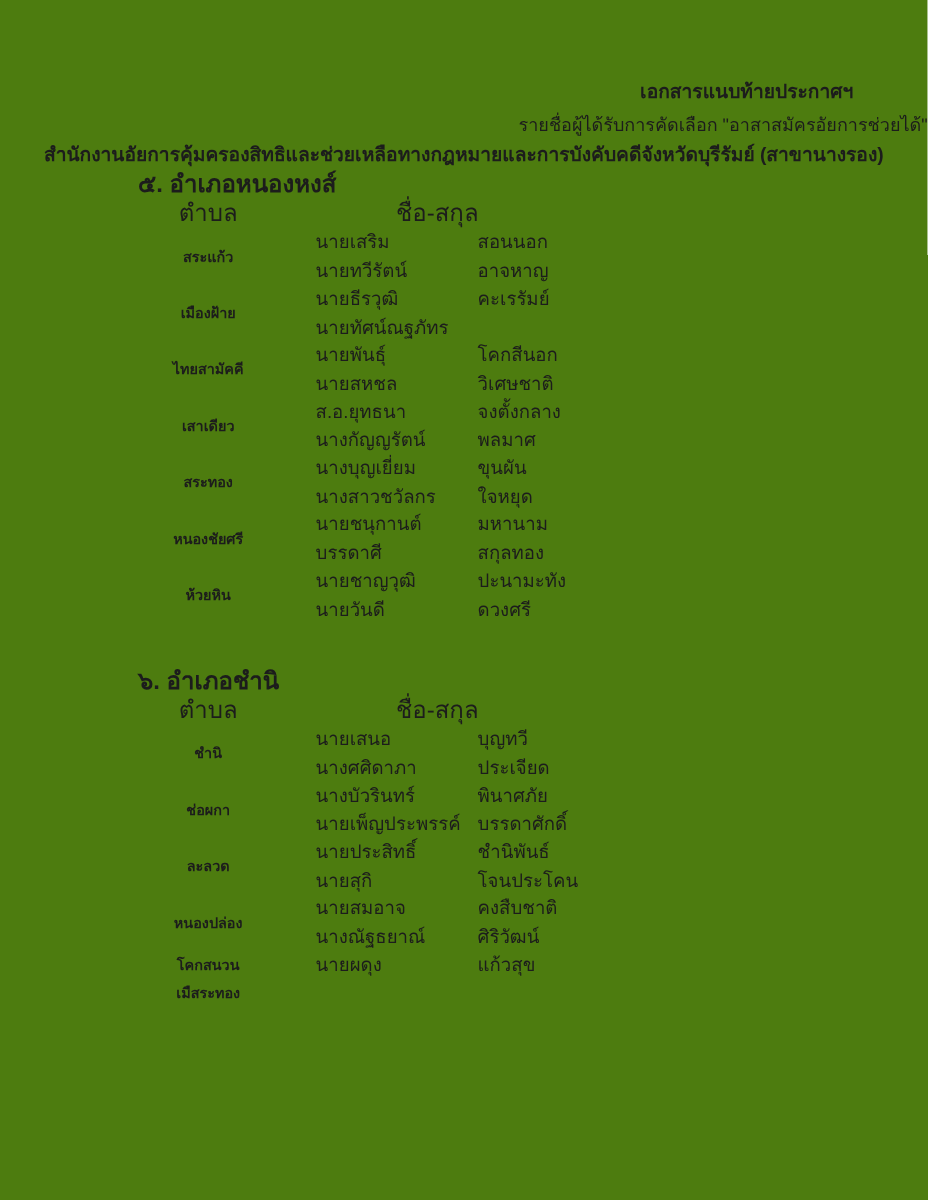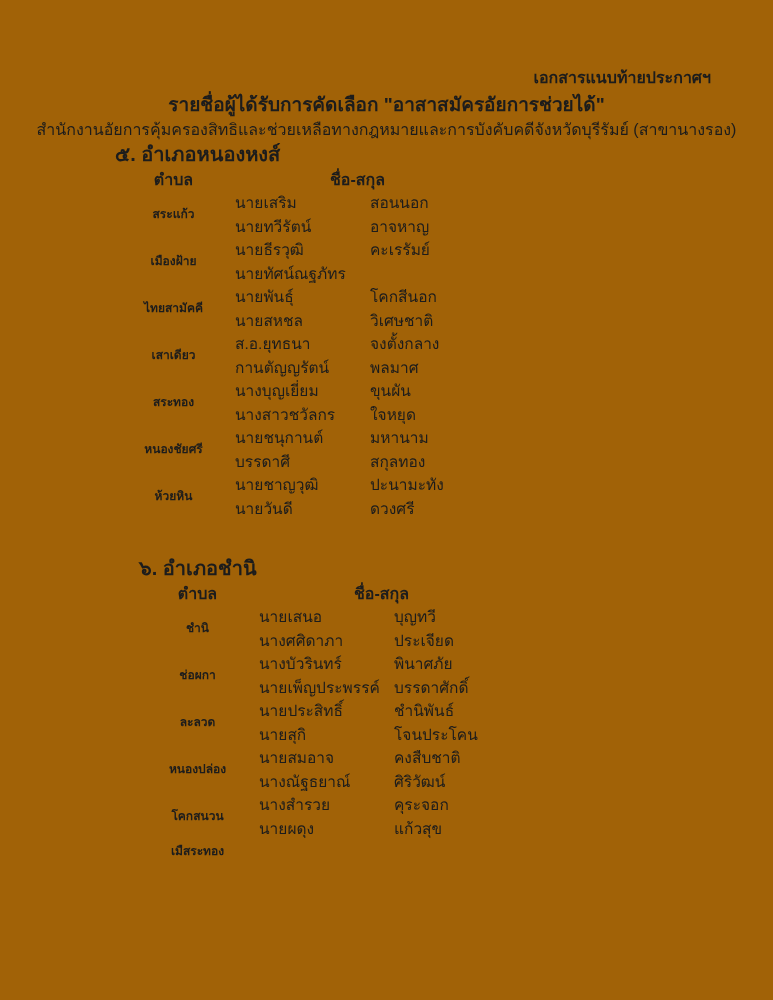--- a/index.html
+++ b/index.html
@@ -5,84 +5,84 @@
   html, body {
     margin: 0;
     padding: 0;
     background: #ffffff;
   }
   .page {
     position: relative;
     width: 773px;
     height: 1000px;
     margin: 0 auto;
-    background: #a16207;
+    background: #4d7c0f;
     color: #1c1c1c;
     font-family: "Liberation Sans", "DejaVu Sans", sans-serif;
     font-size: 15.5px;
     line-height: 23.5px;
     overflow: hidden;
     box-sizing: border-box;
     padding-top: 66px;
   }
   .annex-line {
     text-align: right;
     padding-right: 62px;
     font-weight: 700;
     font-size: 16px;
     height: 25px;
   }
   .doc-title {
-    text-align: center;
-    font-weight: 700;
-    font-size: 19px;
+    text-align: right;
+    font-weight: 400;
+    font-size: 15px;
     height: 25px;
     margin-top: 2px;
   }
   .doc-subtitle {
     text-align: center;
-    font-weight: 400;
+    font-weight: 700;
     font-size: 16px;
     height: 25px;
   }
   .district-heading {
     margin: 0 0 0 115px;
     font-weight: 700;
     font-size: 20px;
     height: 24px;
   }
   .district { margin: 0; }
   .district.first { margin-top: 0px; }
-  .district.second { margin-top: 37px; padding-left: 24px; }
+  .district.second { margin-top: 37px; }
   .cols-header {
     display: flex;
     margin-left: 112px;
-    font-weight: 700;
-    font-size: 16px;
+    font-weight: 400;
+    font-size: 20px;
     height: 24px;
-    align-items: flex-end;
+    align-items: flex-start;
   }
   .col-tambon-header {
     width: 123px;
     text-align: center;
   }
   .col-name-header {
     margin-left: 95px;
   }
   .groups { margin-left: 112px; }
   .group { display: flex; }
   .tambon {
     width: 123px;
     display: flex;
     align-items: center;
     justify-content: center;
     font-weight: 700;
     font-size: 12px;
   }
-  .people { flex: 1; }
+  .people { flex: 1; margin-left: 28px; }
   .person-row {
     display: flex;
     height: 23.5px;
     align-items: center;
   }
   .first-name { width: 135px; }
   .surname { flex: 1; }
 </style>
 </head>
 <body>
@@ -141,21 +141,21 @@
           </div>
         </div>
         <div class="group">
           <div class="tambon">เสาเดียว</div>
           <div class="people">
             <div class="person-row">
               <span class="first-name">ส.อ.ยุทธนา</span>
               <span class="surname">จงตั้งกลาง</span>
             </div>
             <div class="person-row">
-              <span class="first-name">กานตัญญรัตน์</span>
+              <span class="first-name">นางกัญญรัตน์</span>
               <span class="surname">พลมาศ</span>
             </div>
           </div>
         </div>
         <div class="group">
           <div class="tambon">สระทอง</div>
           <div class="people">
             <div class="person-row">
               <span class="first-name">นางบุญเยี่ยม</span>
               <span class="surname">ขุนผัน</span>
@@ -251,24 +251,20 @@
             <div class="person-row">
               <span class="first-name">นางณัฐธยาณ์</span>
               <span class="surname">ศิริวัฒน์</span>
             </div>
           </div>
         </div>
         <div class="group">
           <div class="tambon">โคกสนวน</div>
           <div class="people">
             <div class="person-row">
-              <span class="first-name">นางสำรวย</span>
-              <span class="surname">คุระจอก</span>
-            </div>
-            <div class="person-row">
               <span class="first-name">นายผดุง</span>
               <span class="surname">แก้วสุข</span>
             </div>
           </div>
         </div>
         <div class="group">
           <div class="tambon">เมืสระทอง</div>
         </div>
       </div>
   </section>

